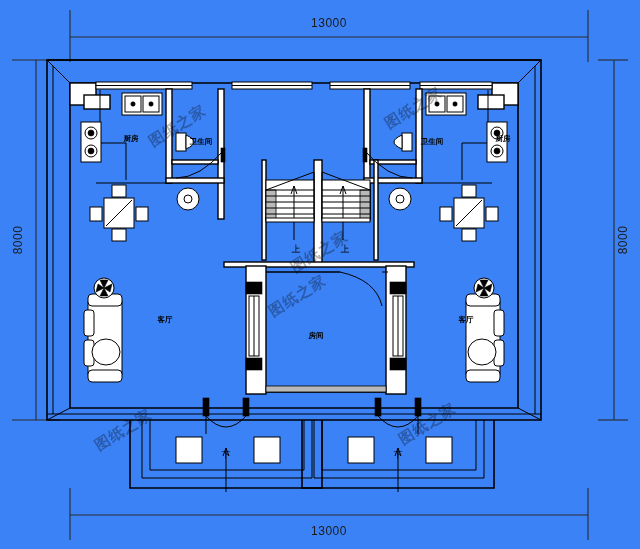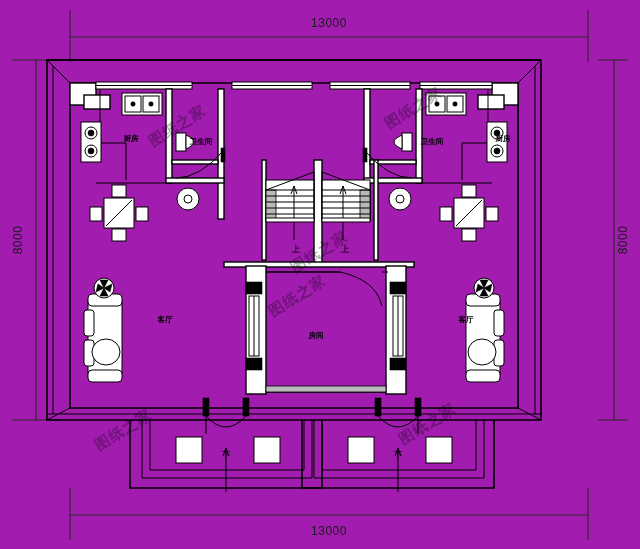--- a/index.html
+++ b/index.html
@@ -7,21 +7,21 @@
     padding: 0;
     background: #ffffff;
   }
   body {
     font-family: "Liberation Sans", sans-serif;
   }
   #plan-root {
     position: relative;
     width: 640px;
     height: 549px;
-    background: #a21caf;
+    background: #3b82f6;
     overflow: hidden;
   }
   #plan-svg {
     position: absolute;
     left: 0;
     top: 0;
     width: 640px;
     height: 549px;
   }
   .dim-text {

